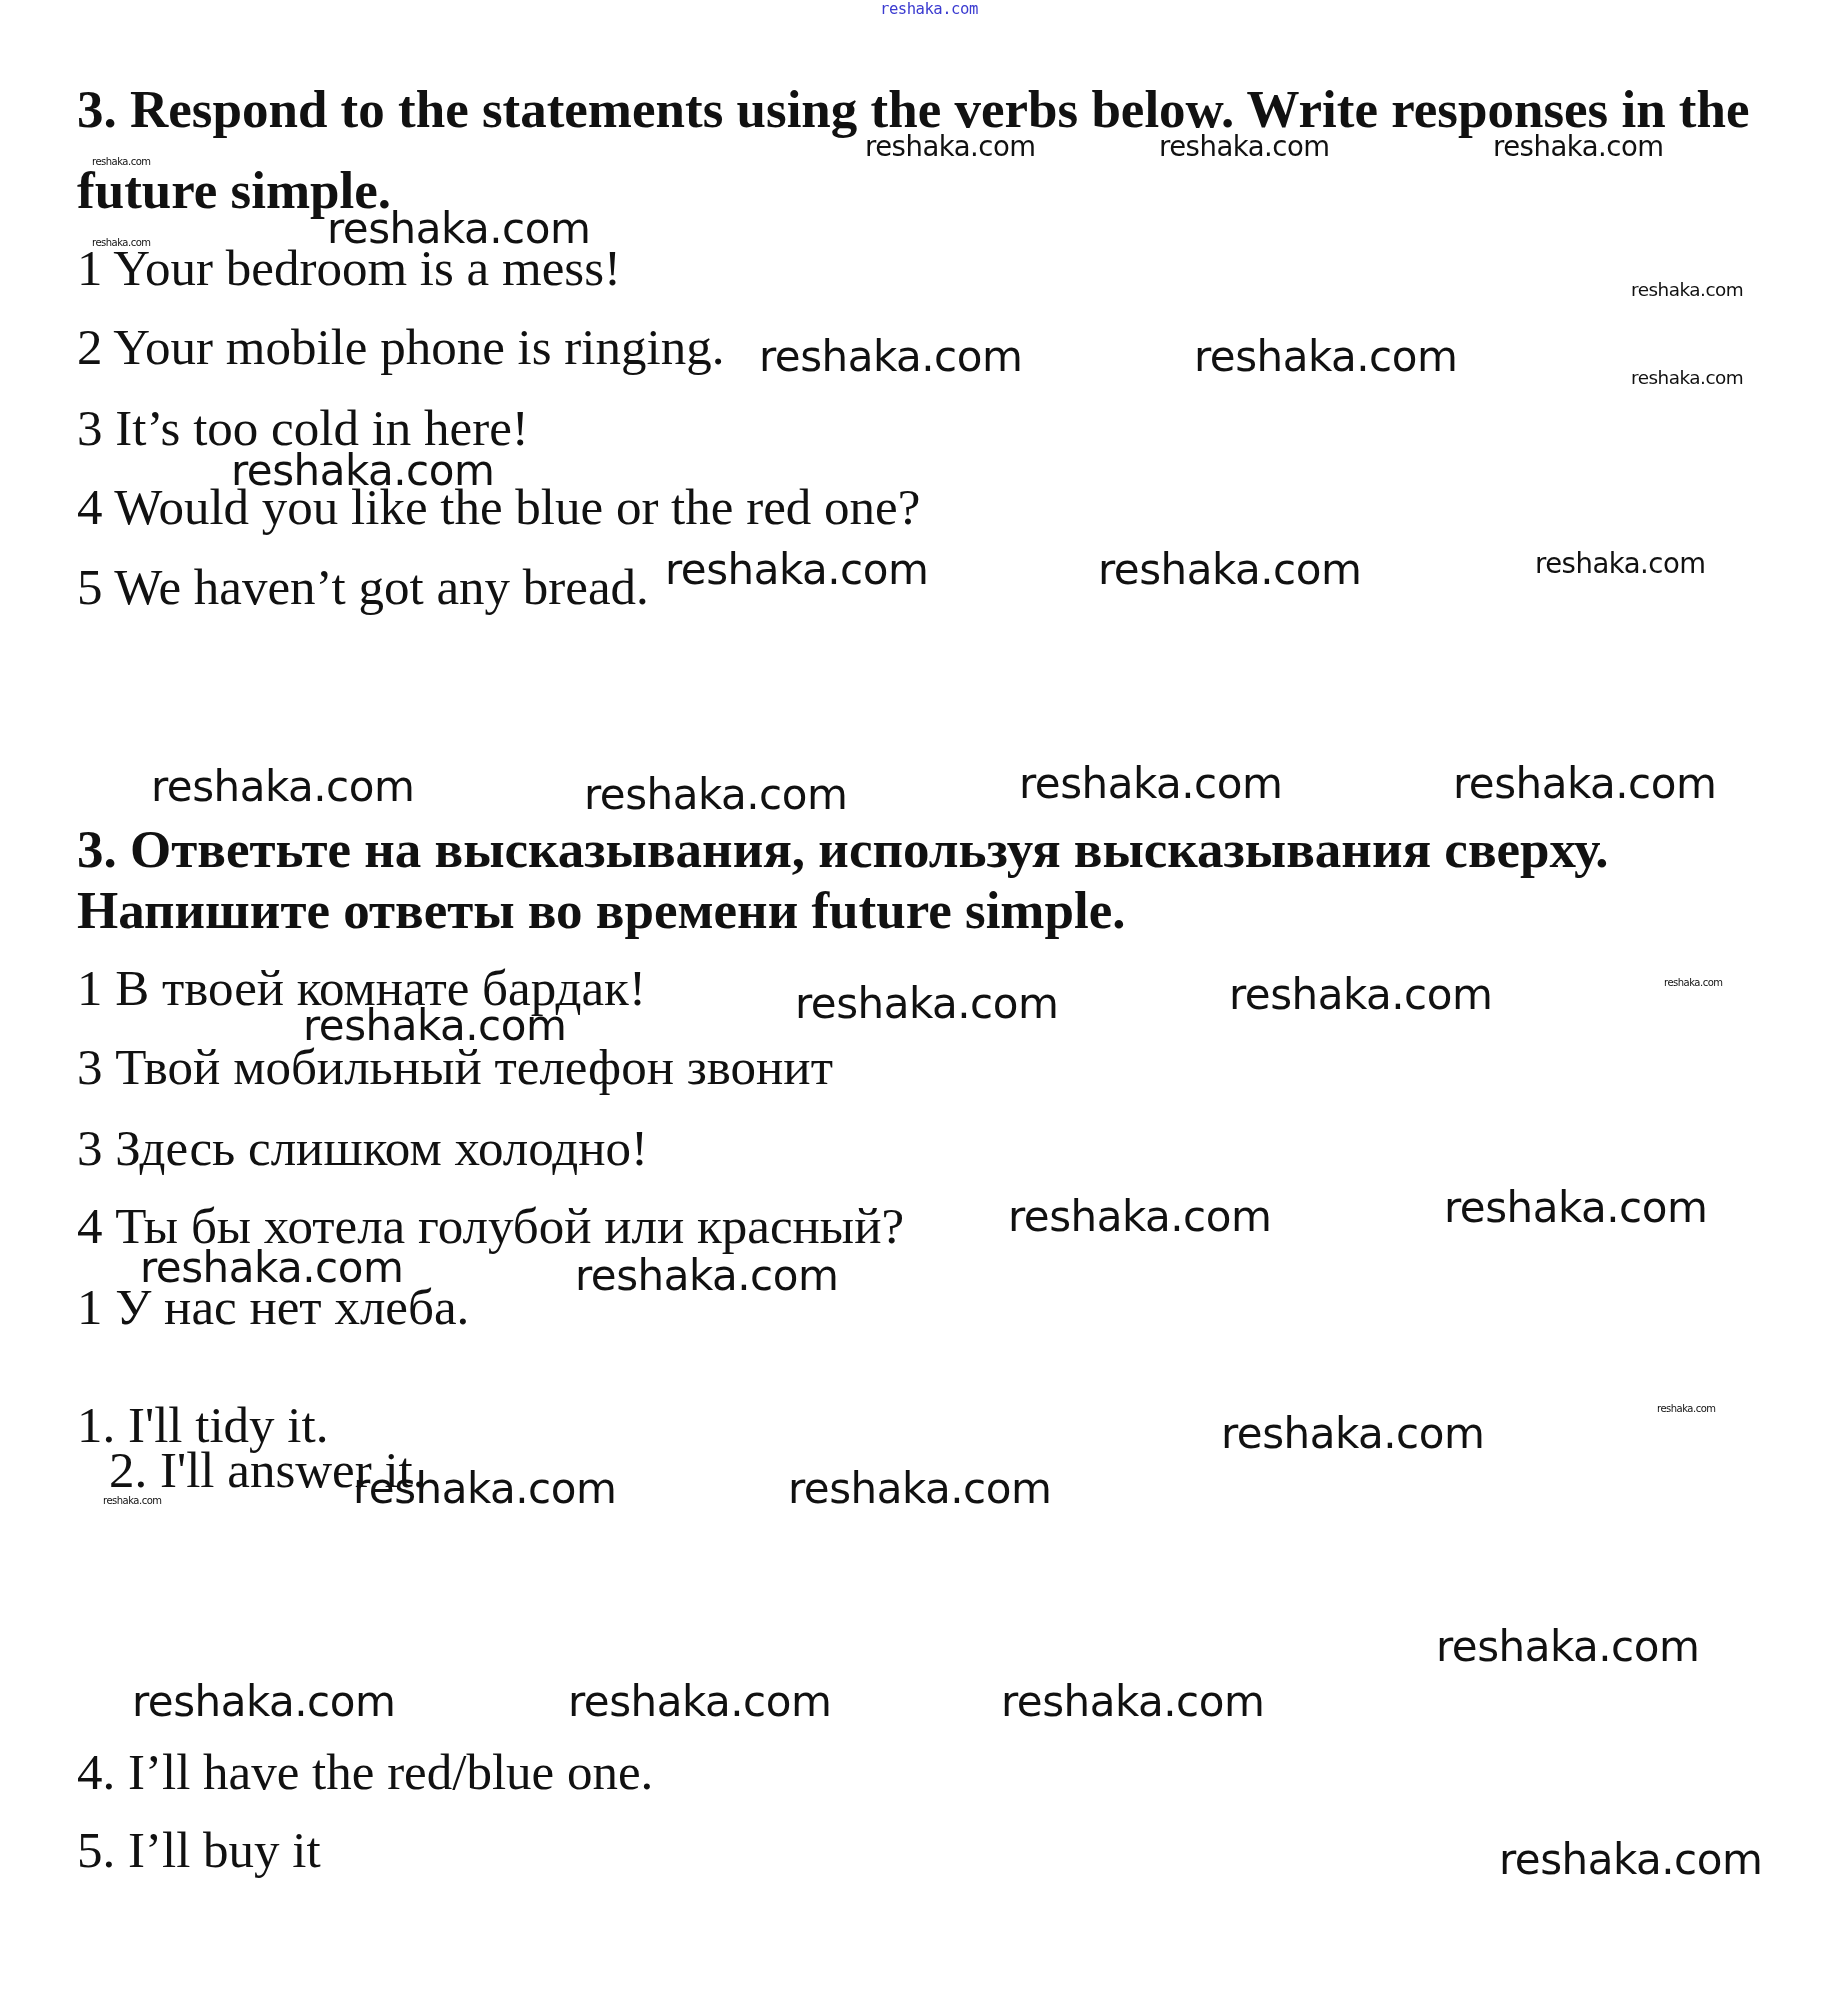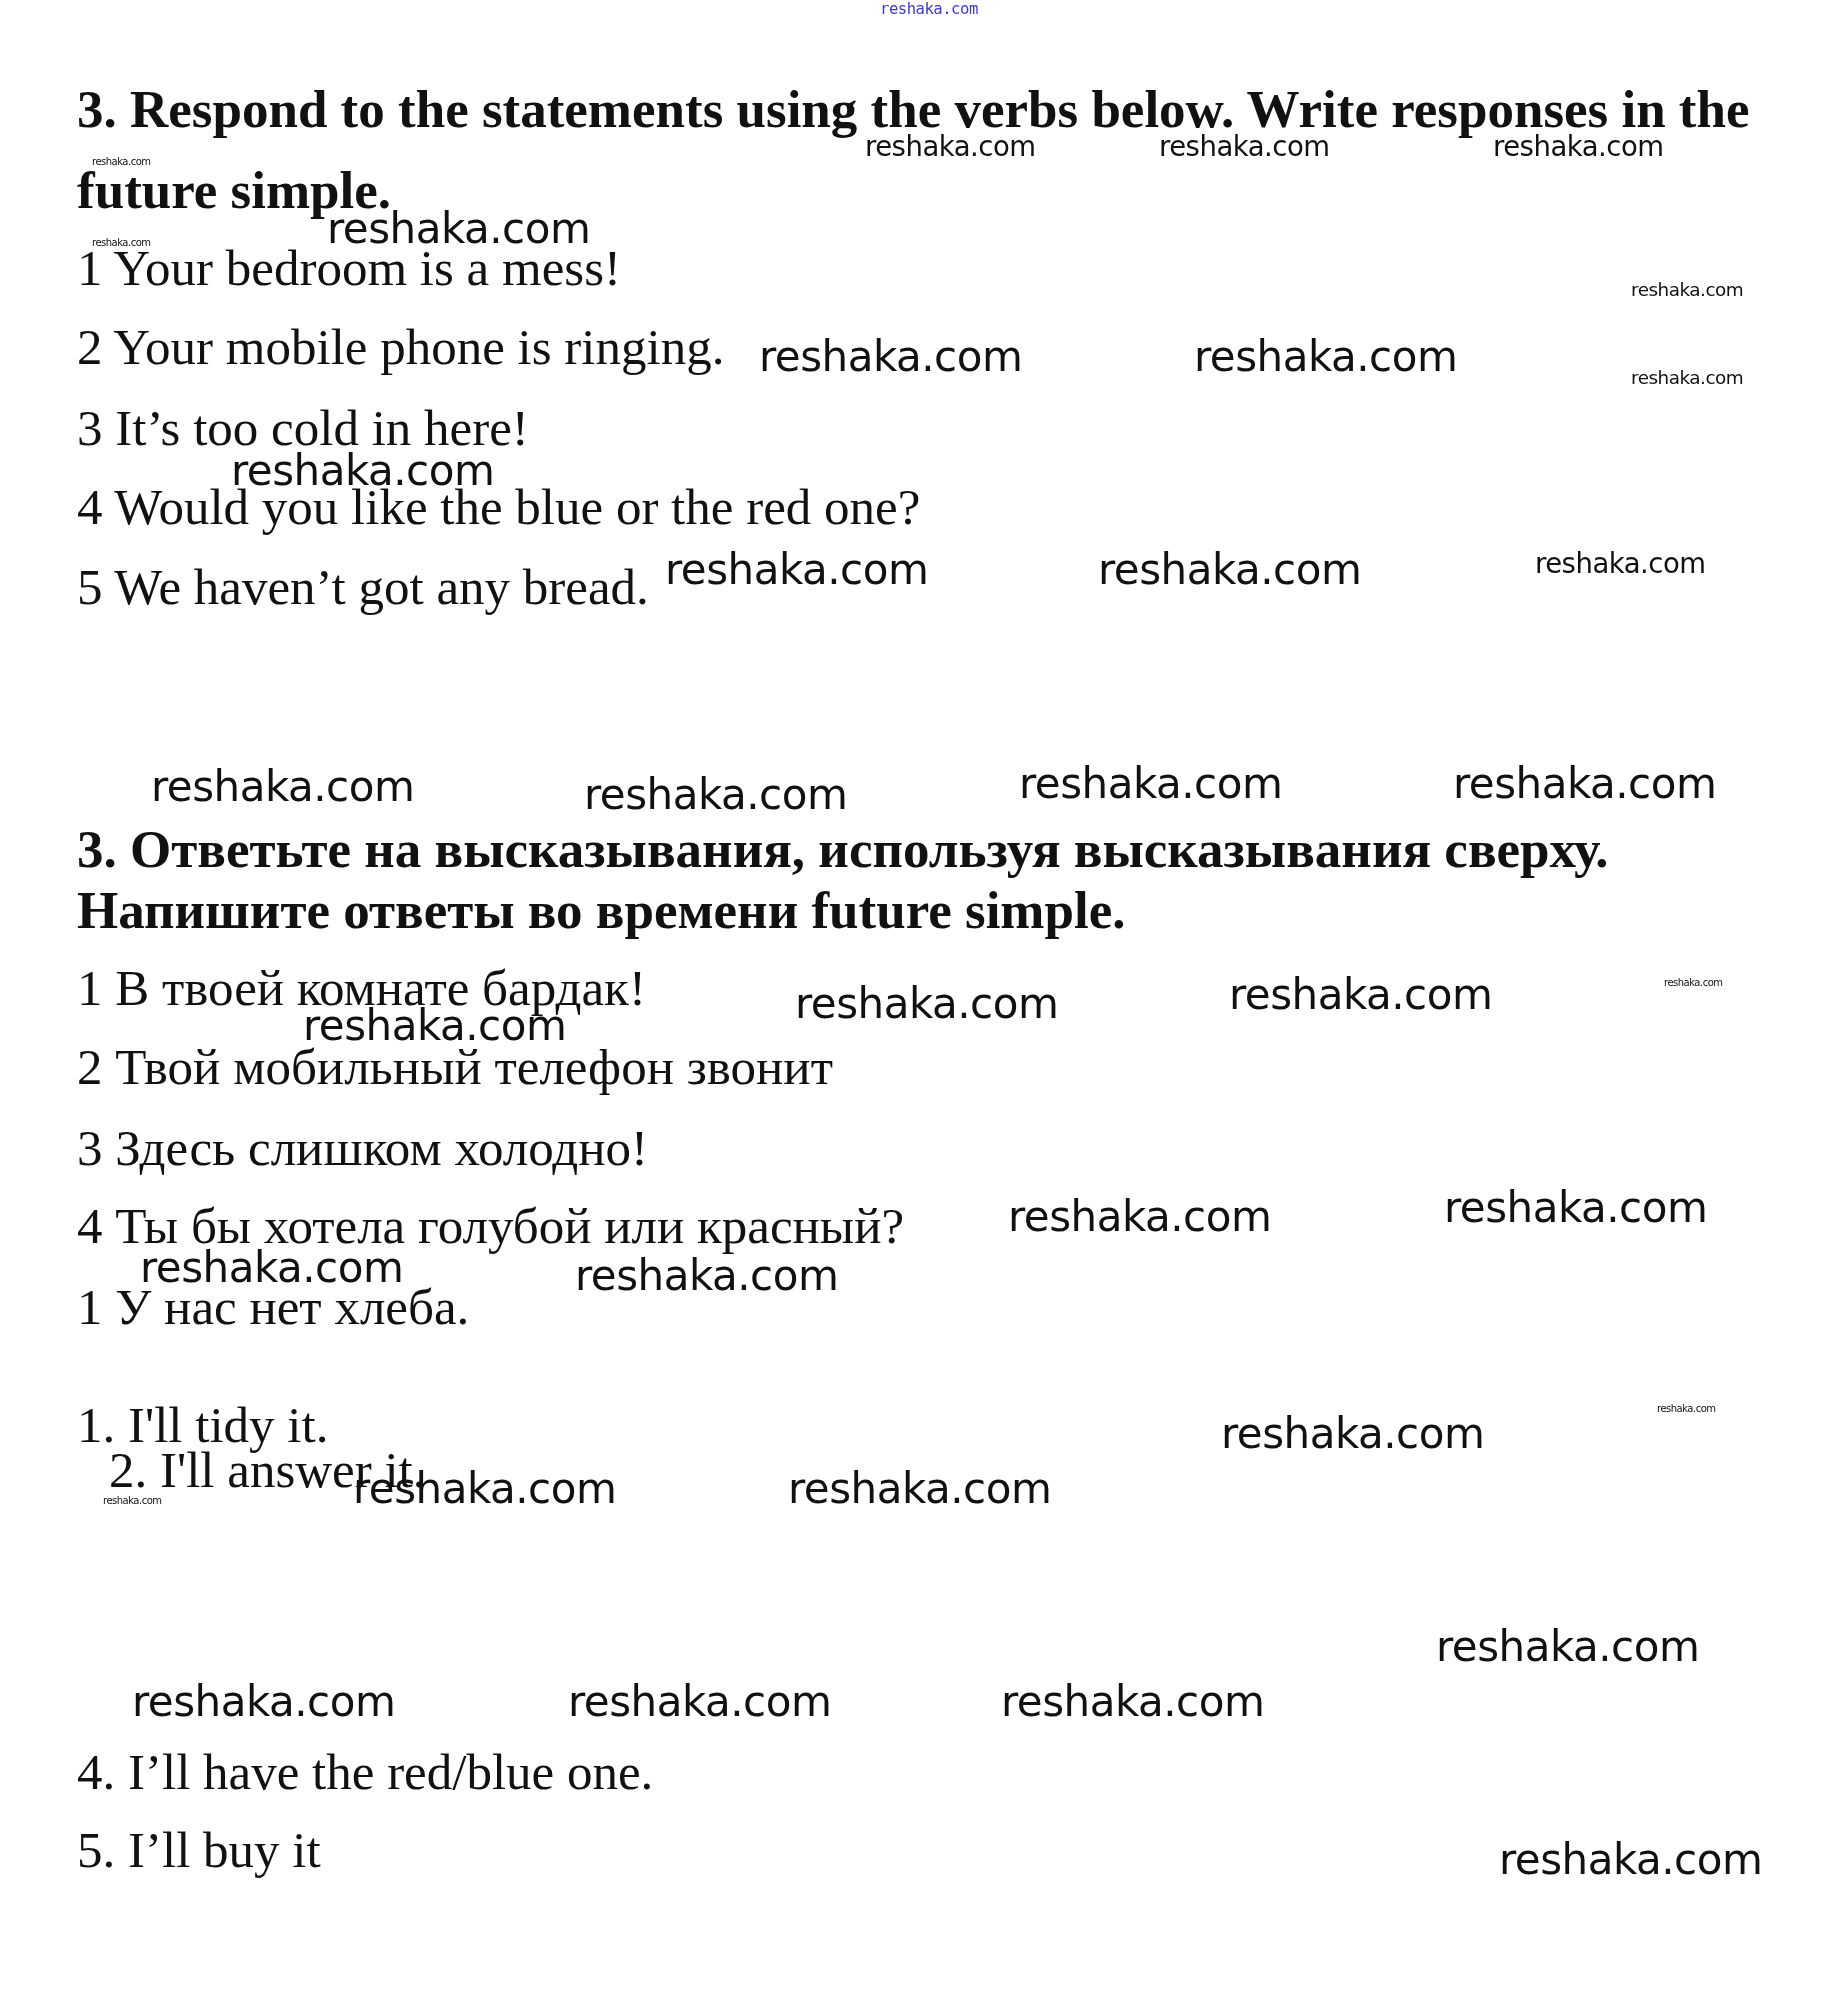--- a/index.html
+++ b/index.html
@@ -26,21 +26,21 @@
   <div class="line heading" style="top:160px;">future simple.</div>
   <div class="line item" style="top:239px;">1 Your bedroom is a mess!</div>
   <div class="line item" style="top:318px;">2 Your mobile phone is ringing.</div>
   <div class="line item" style="top:399px;">3 It’s too cold in here!</div>
   <div class="line item" style="top:478px;">4 Would you like the blue or the red one?</div>
   <div class="line item" style="top:558px;">5 We haven’t got any bread.</div>
 
   <div class="line heading" style="top:799px;margin-top:20px;">3. Ответьте на высказывания, используя высказывания сверху.</div>
   <div class="line heading" style="top:880px;">Напишите ответы во времени future simple.</div>
   <div class="line item" style="top:959px;">1 В твоей комнате бардак!</div>
-  <div class="line item" style="top:1038px;">2 Твой мобильный телефон звонит</div>
+  <div class="line item" style="top:1038px;">3 Твой мобильный телефон звонит</div>
   <div class="line item" style="top:1119px;">3 Здесь слишком холодно!</div>
   <div class="line item" style="top:1197px;">4 Ты бы хотела голубой или красный?</div>
   <div class="line item" style="top:1278px;">1 У нас нет хлеба.</div>
 
   <div class="line item" style="top:1396px;">1. I'll tidy it.</div>
   <div class="line item" style="top:1441px;margin-left:32px;">2. I'll answer it.</div>
   <div class="line item" style="top:1743px;">4. I’ll have the red/blue one.</div>
   <div class="line item" style="top:1821px;">5. I’ll buy it</div>
 
   <span class="wm wm-tiny" style="left:92px;top:156px;">reshaka.com</span>

